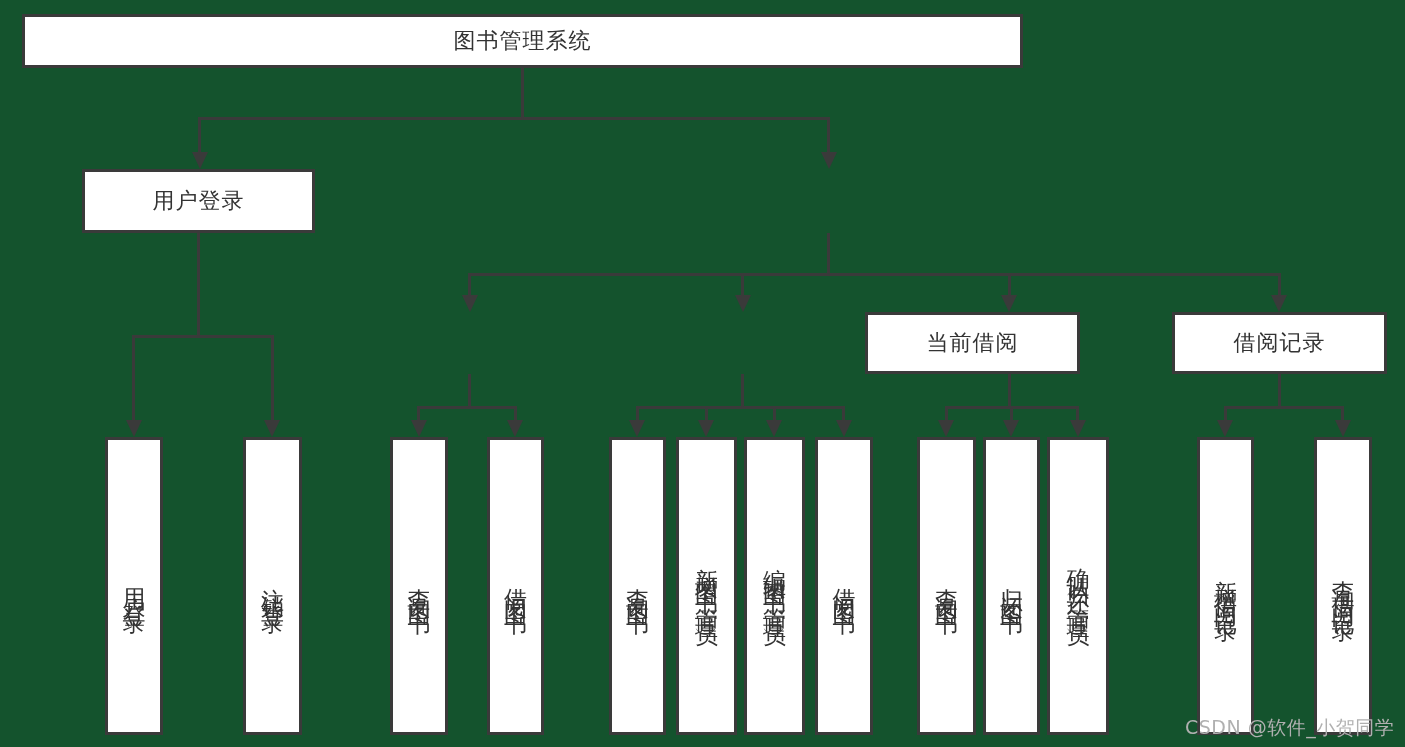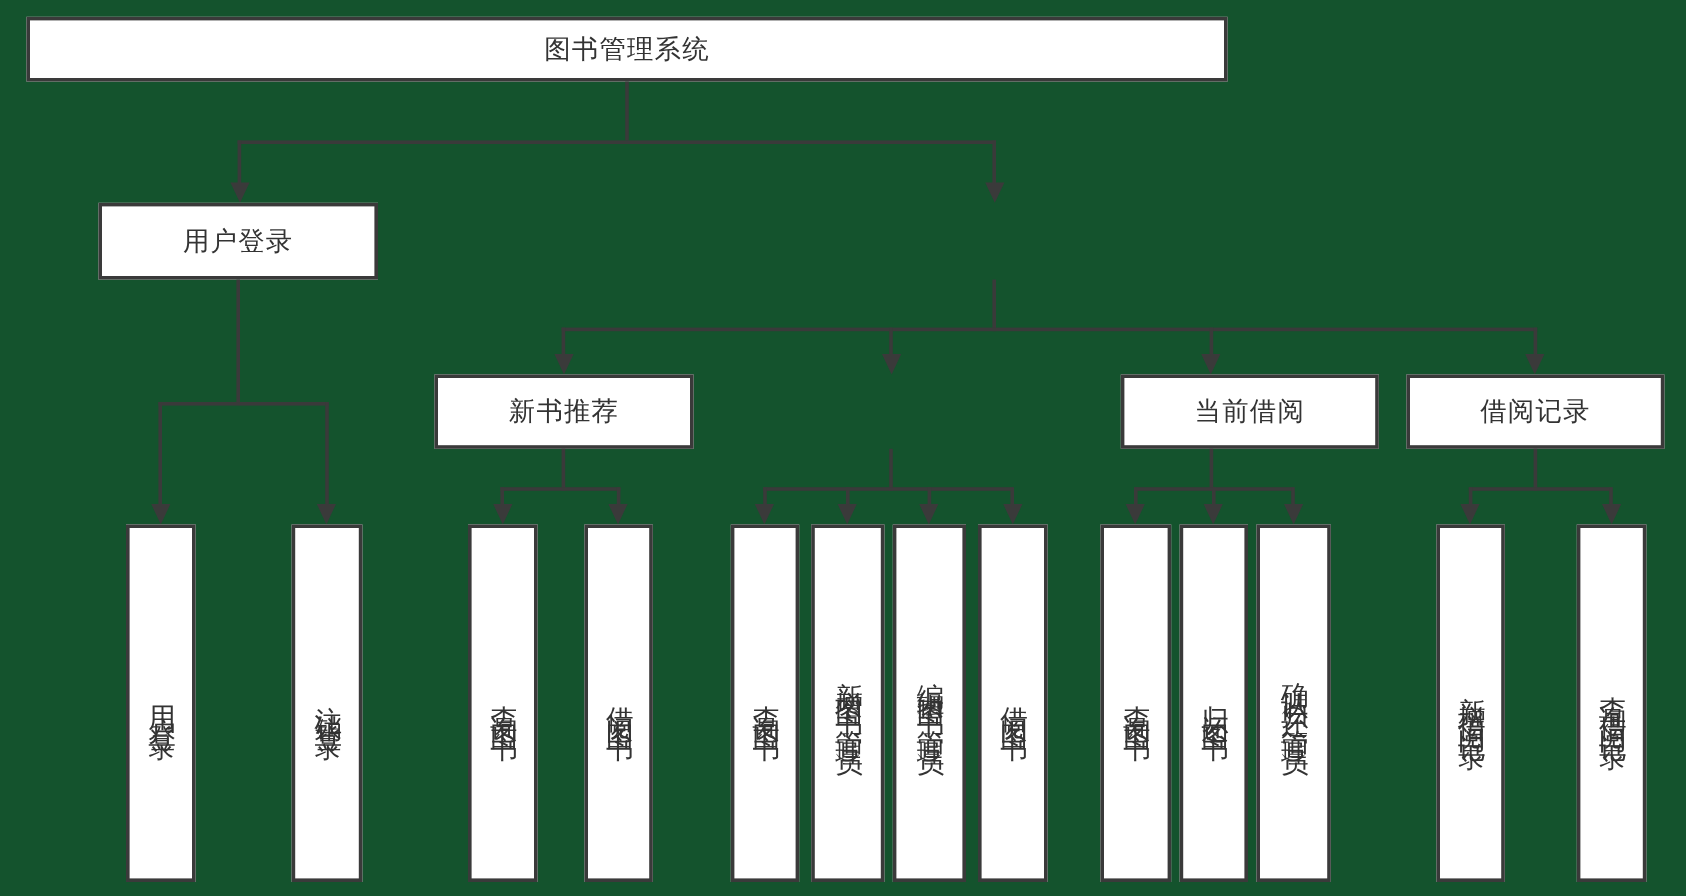--- a/index.html
+++ b/index.html
@@ -48,24 +48,21 @@
   <div class="hl" style="left:468px;top:273px;width:813px"></div>
   <div class="vl" style="left:468px;top:273px;height:24px"></div>
   <div class="ar" style="left:462px;top:295px"></div>
   <div class="vl" style="left:741px;top:273px;height:24px"></div>
   <div class="ar" style="left:735px;top:295px"></div>
   <div class="vl" style="left:1008px;top:273px;height:24px"></div>
   <div class="ar" style="left:1001px;top:295px"></div>
   <div class="vl" style="left:1278px;top:273px;height:24px"></div>
   <div class="ar" style="left:1271px;top:295px"></div>
 
-  <div class="node hnode" style="left:362px;top:312px;width:216px;height:62px">
-    <span>新书推荐</span>
-  </div>
-  <div class="node hnode" style="left:934px;top:312px;width:215px;height:62px">
+  <div class="node hnode" style="left:865px;top:312px;width:215px;height:62px">
     <span>当前借阅</span>
   </div>
   <div class="node hnode" style="left:1172px;top:312px;width:215px;height:62px">
     <span>借阅记录</span>
   </div>
 
   <div class="vl" style="left:468px;top:374px;height:35px"></div>
   <div class="hl" style="left:417px;top:406px;width:100px"></div>
   <div class="vl" style="left:417px;top:406px;height:16px"></div>
   <div class="ar" style="left:411px;top:420px"></div>
@@ -136,14 +133,15 @@
     <span>确认归还（管理员）</span>
   </div>
 
   <div class="node vnode" style="left:1197px;top:437px;width:57px;height:298px">
     <span>新增借阅记录</span>
   </div>
   <div class="node vnode" style="left:1314px;top:437px;width:58px;height:298px">
     <span>查询借阅记录</span>
   </div>
 
+  <div class="watermark">CSDN @软件_小贺同学</div>
 
 </div>
 
 </body></html>

